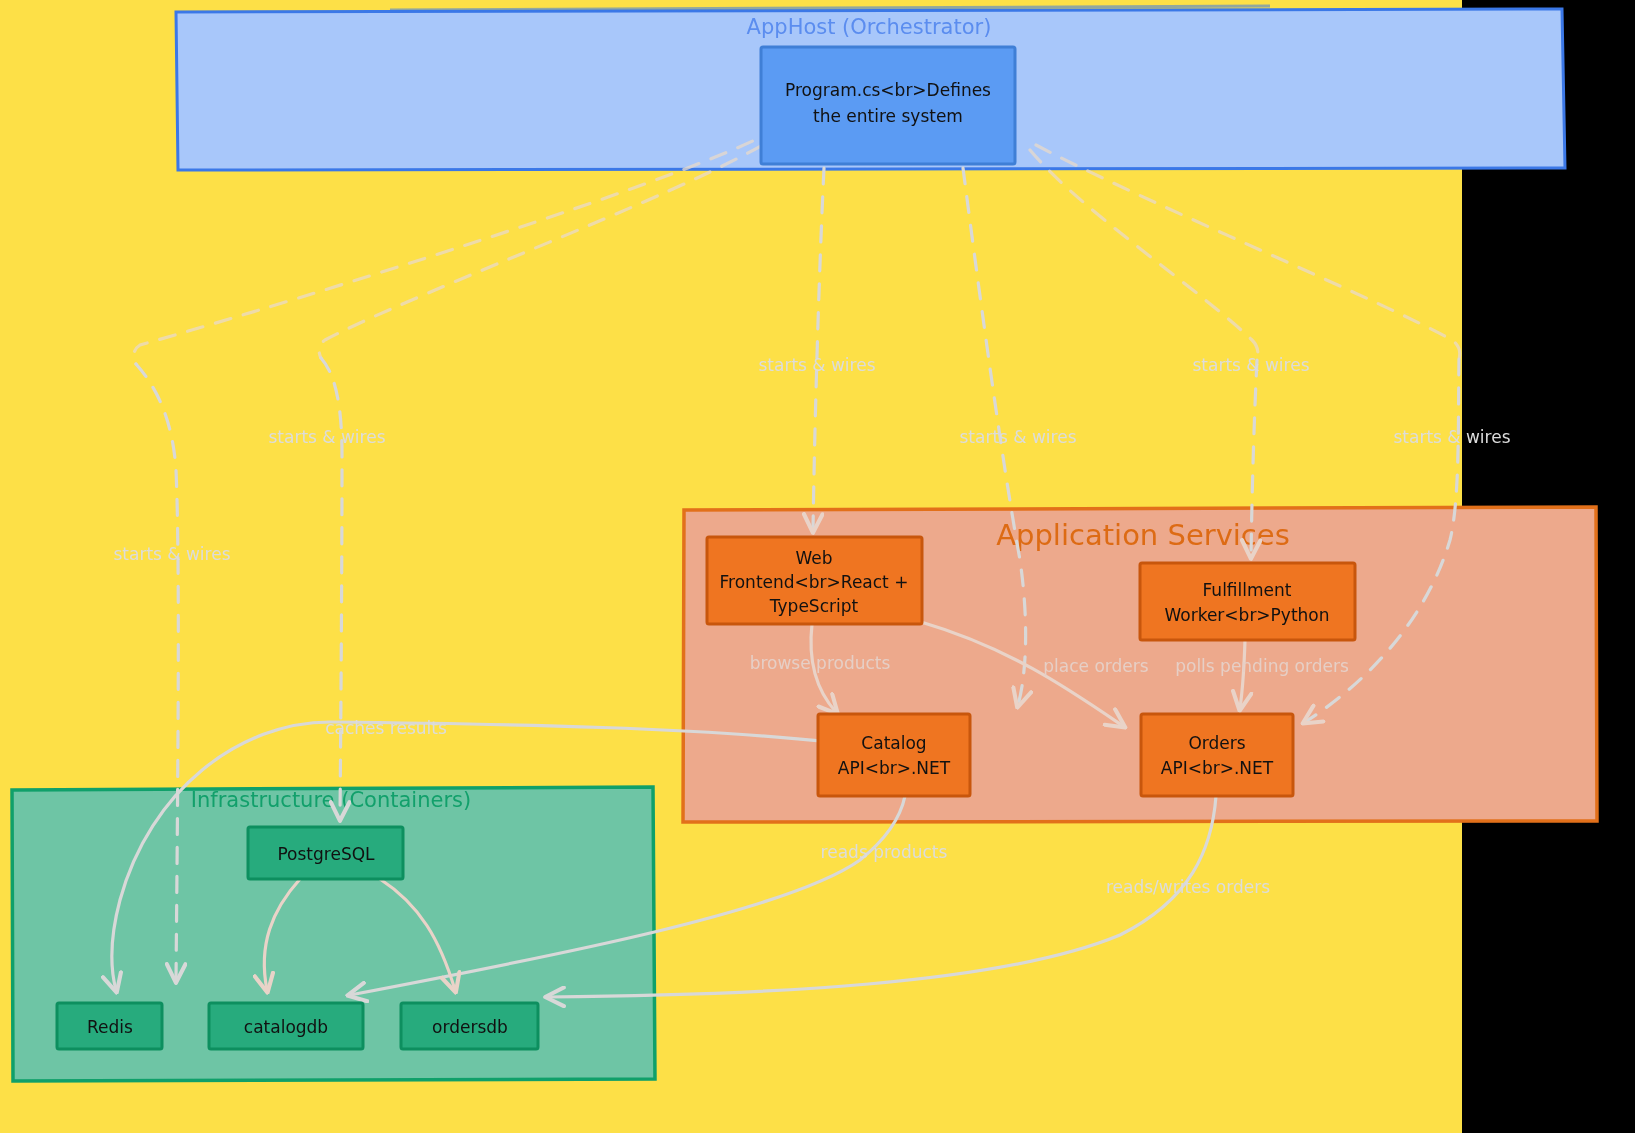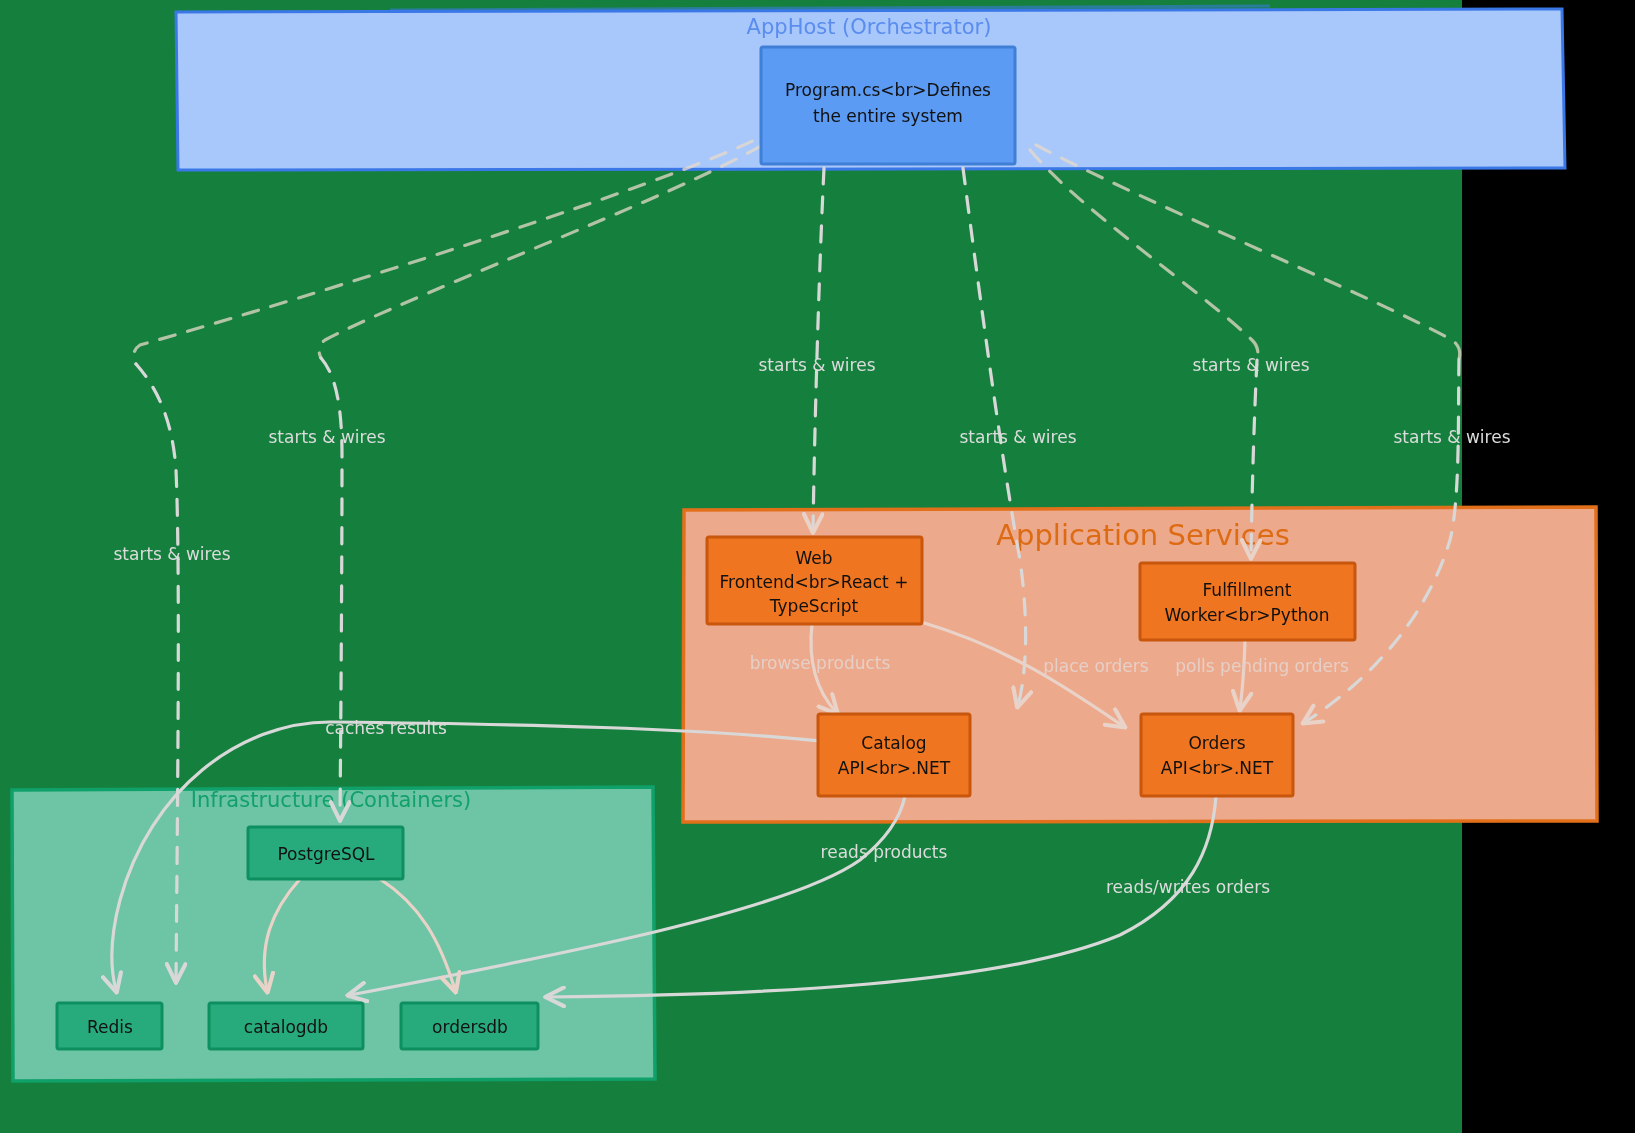--- a/index.html
+++ b/index.html
@@ -1,17 +1,17 @@
 <!DOCTYPE html>
 <html><head>
 <meta charset="utf-8">
 <style>
   html,body{margin:0;padding:0;background:#000;}
   body{width:1635px;height:1133px;overflow:hidden;font-family:"DejaVu Sans",sans-serif;}
-  #stage{position:relative;width:1462px;height:1133px;background:#15803d;text-decoration:underline;}
+  #stage{position:relative;width:1462px;height:1133px;background:#fde047;text-decoration:underline;}
   svg#diagram{position:absolute;inset:0;width:1635px;height:1133px;display:block;}
 
   .cluster-label{font-family:"DejaVu Sans",sans-serif;font-size:21px;}
   .node-label{font-family:"DejaVu Sans",sans-serif;font-size:17px;fill:#111;}
   .edge-label{font-family:"DejaVu Sans",sans-serif;font-size:17px;fill:#dcdcdc;}
   .edge-label-soft{font-family:"DejaVu Sans",sans-serif;font-size:17px;fill:#e6cfc6;}
 
   .edge-dashed{fill:none;stroke:#d8d8d8;stroke-width:3.2;stroke-dasharray:16 13;stroke-linecap:round;}
   .edge-dashed-faint{fill:none;stroke:#e8d9c9;stroke-width:3.2;stroke-dasharray:16 13;stroke-linecap:round;opacity:.75;}
   .edge-solid{fill:none;stroke:#d8d8d8;stroke-width:3.2;stroke-linecap:round;}

